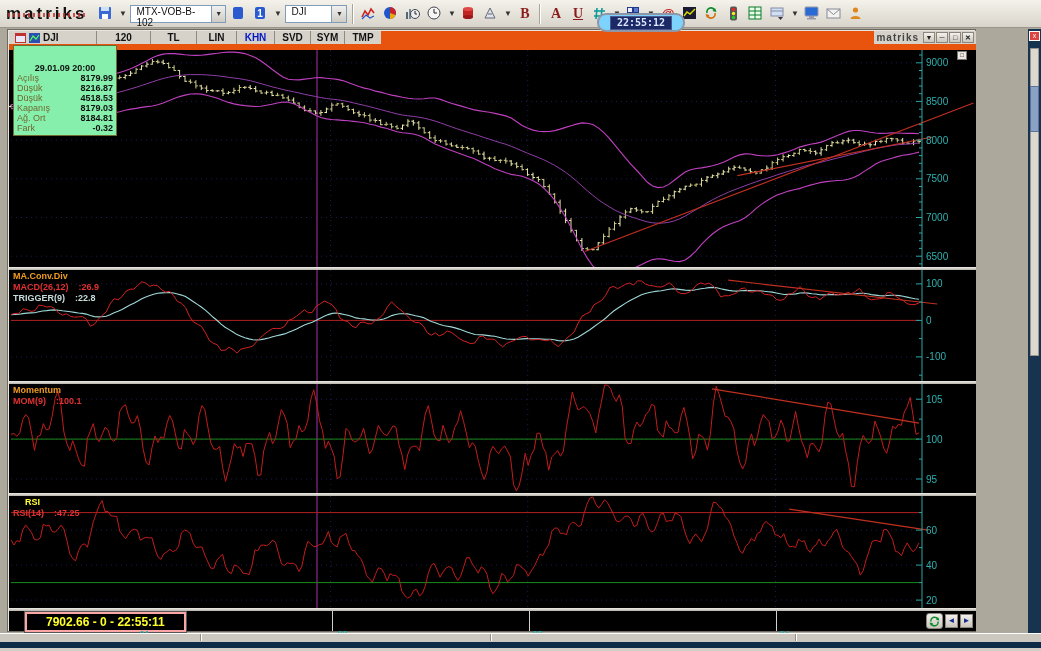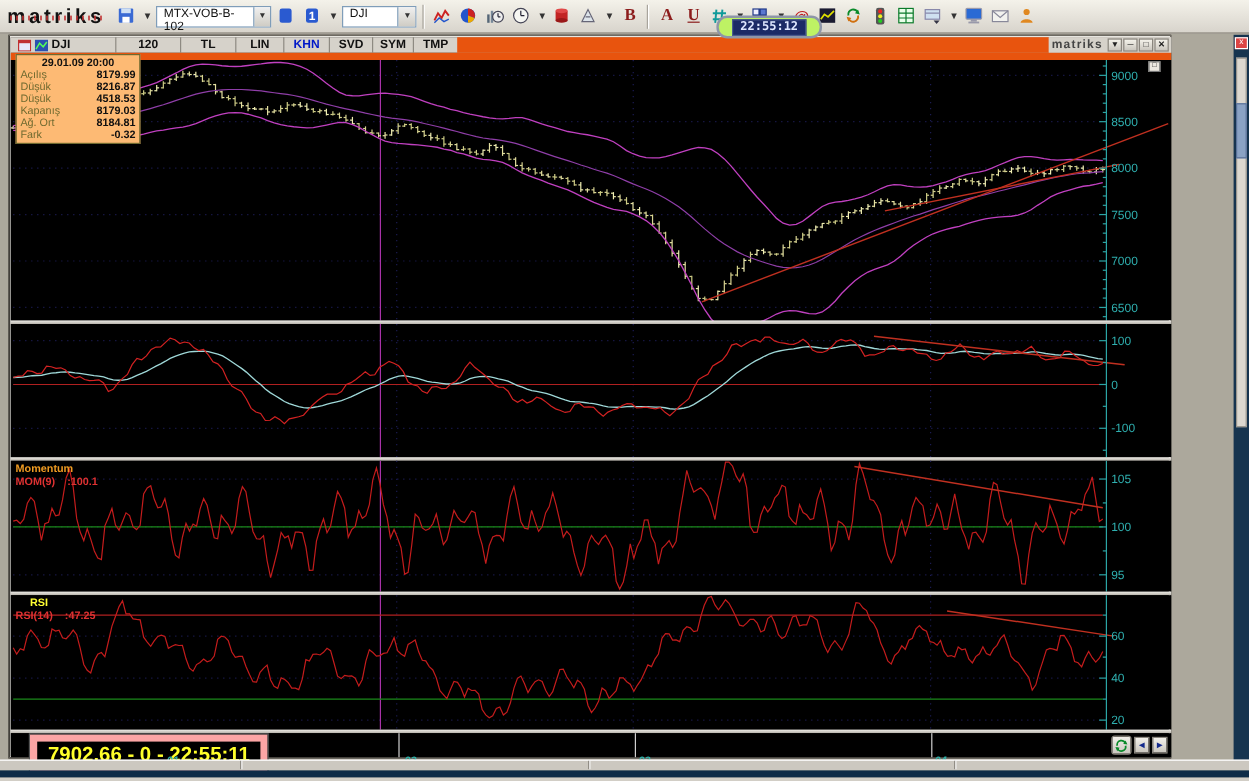--- a/index.html
+++ b/index.html
@@ -19,21 +19,21 @@
   .caret { font-size:8px; color:#333; width:9px; text-align:center; }
   .tb-sep { width:2px; height:20px; border-left:1px solid #a8a49c; border-right:1px solid #fff; margin:0 2px; }
   .combo { height:18px; background:#fff; border:1px solid #7f9db9; display:flex;
     align-items:flex-start; font-size:10px; padding-left:5px; color:#111; }
   .combo .cbtn { margin-left:auto; width:15px; height:16px; background:linear-gradient(#f0f0f0,#cfccc4);
     border-left:1px solid #7f9db9; font-size:7px; display:flex; align-items:center; justify-content:center; color:#333; }
   .ltr { font-family:"Liberation Serif",serif; font-weight:bold; font-size:14px; color:#8c1c1c; }
 
   
   #clock-capsule { position:absolute; left:597px; top:13px; width:88px; height:19px;
-    background:#bef264; border:2px solid #8e96a8; border-radius:9px; z-index:50;
+    background:#7dd3fc; border:2px solid #8e96a8; border-radius:9px; z-index:50;
     display:flex; align-items:center; justify-content:center; }
   #clock-capsule .lcd { background:#1b2a66; color:#dfe7ff; font-family:"DejaVu Sans Mono",monospace;
     font-size:10px; font-weight:bold; padding:0 6px; line-height:12px; border:1px solid #49598f; }
 
   
   #chart-window { position:absolute; left:7px; top:29px; width:969px; height:603px;
     background:#000; border:1px solid #6e6a62; box-shadow:0 0 0 1px #e8e6e0 inset; }
   #cw-header { position:absolute; left:1px; top:1px; width:967px; height:13px;
     background:#d6d2ca; display:flex; align-items:stretch; font-size:10px; font-weight:bold; color:#111; }
   .hicon { width:11px; height:10px; margin:1px 1px 0 2px; }
@@ -54,41 +54,41 @@
   #panel-main { top:20px; height:217px; }
   #panel-macd { top:240px; height:111px; }
   #panel-mom  { top:354px; height:109px; }
   #panel-rsi  { top:466px; height:112px; }
   .psep { position:absolute; left:1px; width:967px; height:3px;
     background:linear-gradient(#efede8,#b6b2aa); }
   #sep1{top:237px}#sep2{top:351px}#sep3{top:463px}#sep4{top:578px}
   .panel svg { position:absolute; left:0; top:0; overflow:visible; }
 
   
-  #info-box { position:absolute; left:4px; top:-5px; width:104px; background:#fdba74;
-    border:1px solid #6f6a30; font-size:9px; z-index:8; padding:1px 3px 2px 3px; }
+  #info-box { position:absolute; left:4px; top:-5px; width:104px; background:#86efac;
+    border:1px solid #6f6a30; font-size:9px; z-index:8; padding:17px 3px 2px 3px; }
   #info-box .d { text-align:center; font-weight:bold; color:#101010; font-size:9px; }
   #info-box .r { display:flex; justify-content:space-between; line-height:10px; }
   #info-box .r .l { color:#6f6a30; }
   #info-box .r .v { color:#101010; font-weight:bold; }
 
   .bol-lines { position:absolute; left:4px; top:72px; font-size:9px; font-weight:bold;
     color:#c22cc2; line-height:12px; z-index:7; white-space:nowrap; }
   .bol-lines .v { margin-left:6px; }
   .plabels { position:absolute; left:4px; top:1px; z-index:7; line-height:11px; white-space:nowrap; }
   .plabels .t  { color:#ef9b22; font-size:9px; font-weight:bold; }
   .plabels .t.yellow { color:#ffff33;margin-left:12px; }
   .plabels .rrow { font-size:9px; font-weight:bold; }
   .lab-red { color:#e03232; } .lab-cyan { color:#c8dcdc; }
   .plabels .val { margin-left:10px; }
 
   
   #bottom-bar { position:absolute; left:1px; top:581px; width:967px; height:20px; background:#000; }
-  #bb-box { position:absolute; left:16px; top:1px; background:#000; border:6px solid #fca5a5;
-    outline:1px solid #555; padding:1px 9px; color:#ffff2a; font-weight:bold; font-size:17px;
+  #bb-box { position:absolute; left:16px; top:1px; background:#000; border:2px solid #fca5a5;
+    outline:1px solid #555; padding:1px 19px; color:#ffff2a; font-weight:bold; font-size:12px;
     font-family:"Liberation Sans",sans-serif; white-space:nowrap; }
   .xsep { position:absolute; top:0; width:1px; height:20px; background:#cfcfcf; }
   .xlab { position:absolute; top:18px; color:#2fb0a8; font-size:9px; font-weight:bold;font-style:italic; }
   #bb-nav { position:absolute; right:3px; top:2px; display:flex; gap:2px; align-items:center; }
   #bb-refresh { width:17px; height:16px; background:linear-gradient(#f2f0ea,#cac6be);
     border:1px solid #8a867e; border-radius:3px; display:flex; align-items:center; justify-content:center; }
   .bb-arrow { width:13px; height:14px; background:linear-gradient(#f2f0ea,#cac6be);
     border:1px solid #8a867e; color:#142a8c; font-size:8px; line-height:12px; text-align:center; }
 
   
@@ -925,20 +925,25 @@
         <line x1="910" y1="105.2" x2="913" y2="105.2" stroke="#2ca6a6"></line>
         <line x1="907" y1="86.9" x2="913" y2="86.9" stroke="#2ca6a6"></line>
         <line x1="910" y1="68.6" x2="913" y2="68.6" stroke="#2ca6a6"></line>
         <line x1="907" y1="50.4" x2="913" y2="50.4" stroke="#2ca6a6"></line>
         <line x1="910" y1="32.1" x2="913" y2="32.1" stroke="#2ca6a6"></line>
         <line x1="907" y1="13.9" x2="913" y2="13.9" stroke="#2ca6a6"></line>
         <text x="917" y="17.4" fill="#2fb0b0" font-size="10" font-family="Liberation Sans, sans-serif">100</text>
         <text x="917" y="53.9" fill="#2fb0b0" font-size="10" font-family="Liberation Sans, sans-serif">0</text>
         <text x="917" y="90.4" fill="#2fb0b0" font-size="10" font-family="Liberation Sans, sans-serif">-100</text>
       </svg>
+    <div class="plabels">
+      <div class="t">MA.Conv.Div</div>
+      <div class="rrow lab-red"><span>MACD(26,12)</span><span class="val">:26.9</span></div>
+      <div class="rrow lab-cyan"><span>TRIGGER(9)</span><span class="val">:22.8</span></div>
+    </div>
   </div>
   <div class="psep" id="sep2"></div>
 
   <div class="panel" id="panel-mom">
     <svg id="svg-momentum" width="967" height="109">
         <line x1="2" y1="15.2" x2="910" y2="15.2" stroke="#1b1b52" stroke-dasharray="1,4"></line>
         <line x1="2" y1="55.1" x2="910" y2="55.1" stroke="#1b1b52" stroke-dasharray="1,4"></line>
         <line x1="2" y1="95.0" x2="910" y2="95.0" stroke="#1b1b52" stroke-dasharray="1,4"></line>
         <line x1="321.6" y1="0" x2="321.6" y2="109" stroke="#1b1b52" stroke-dasharray="1,4"></line>
         <line x1="518.7" y1="0" x2="518.7" y2="109" stroke="#1b1b52" stroke-dasharray="1,4"></line>

